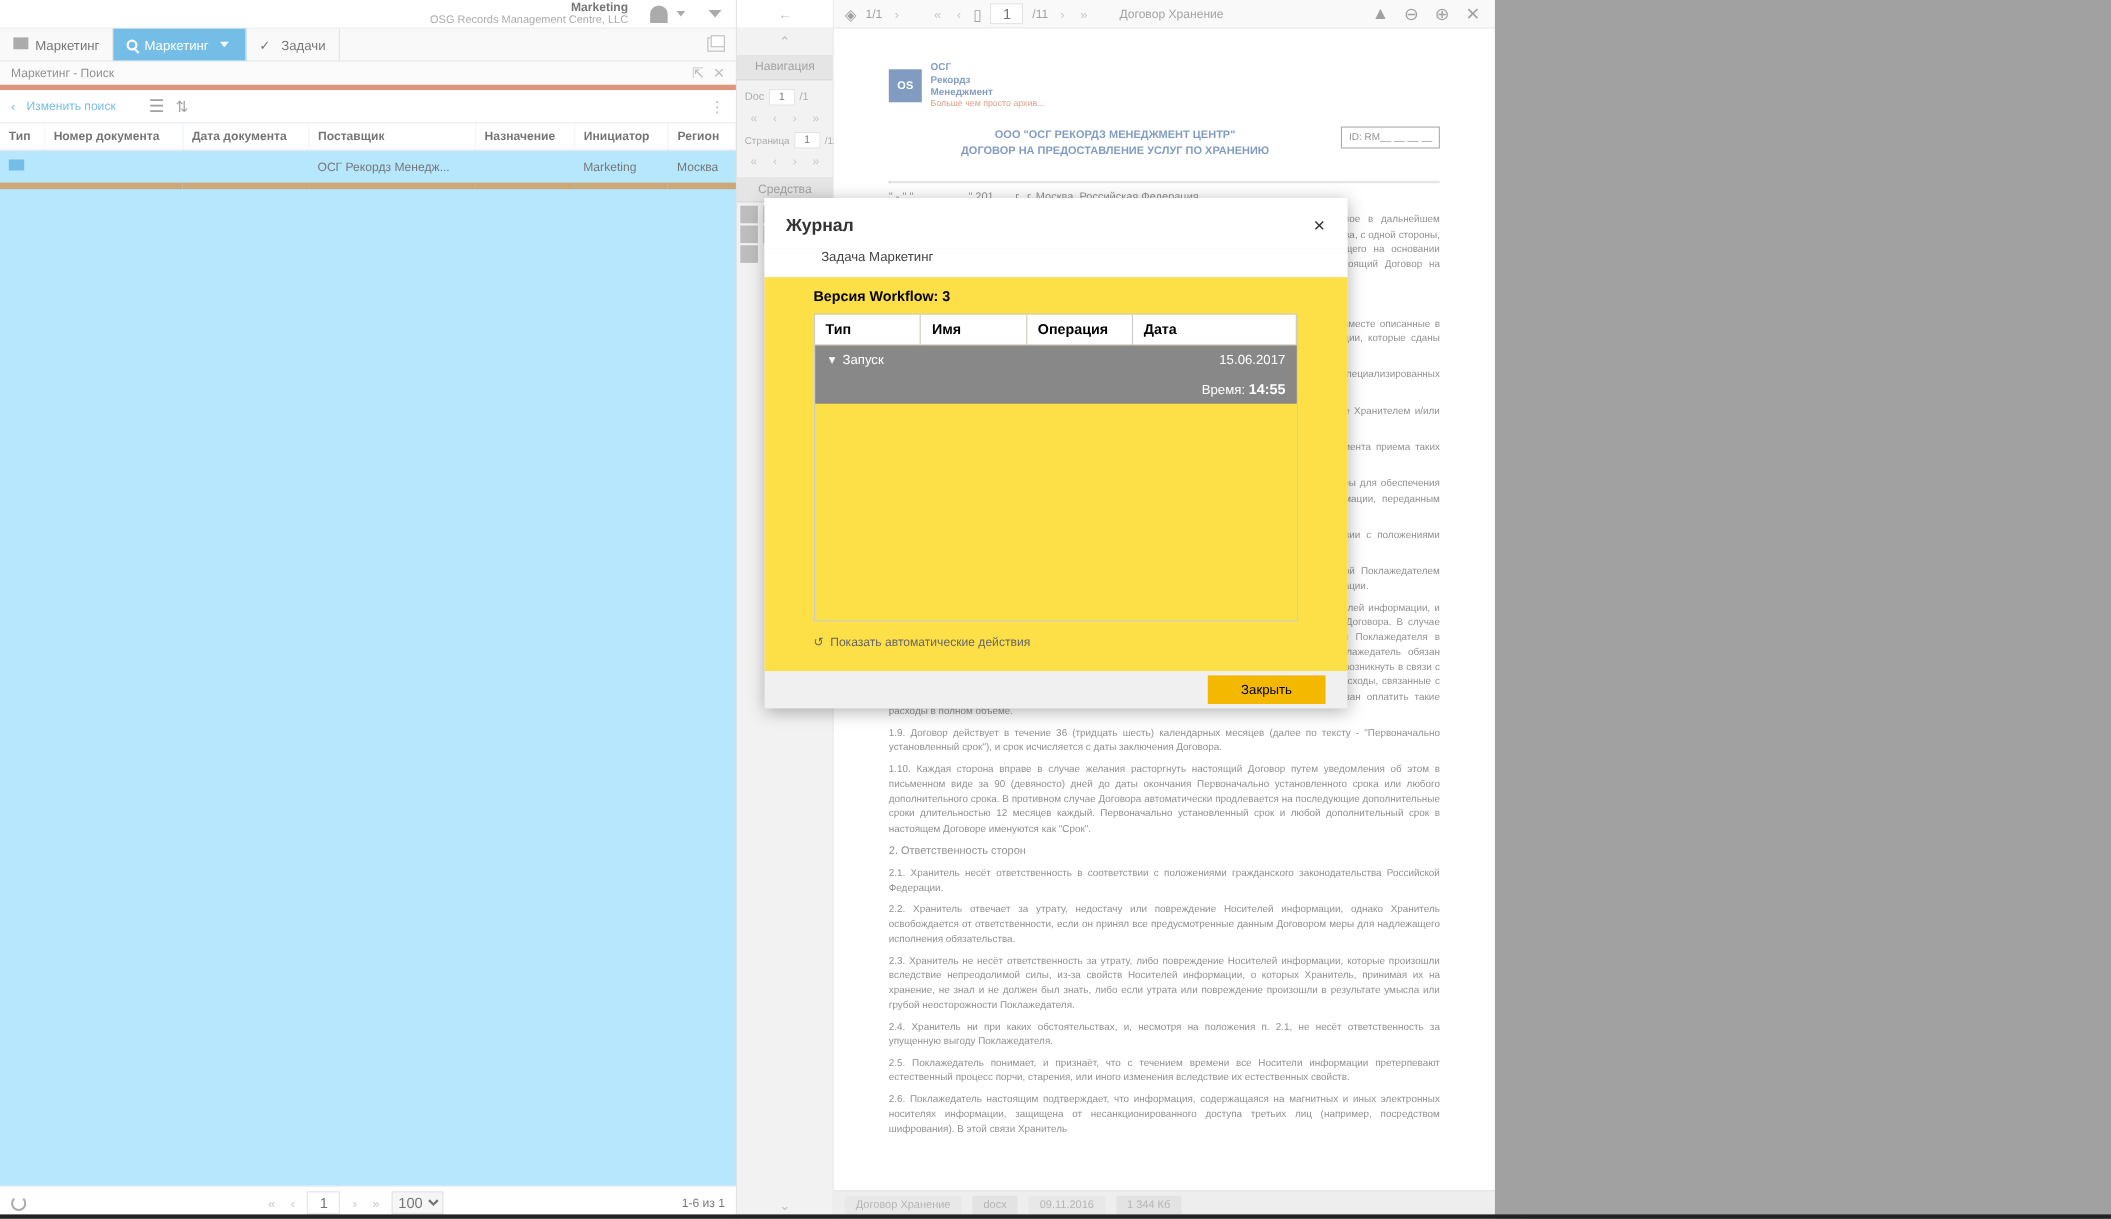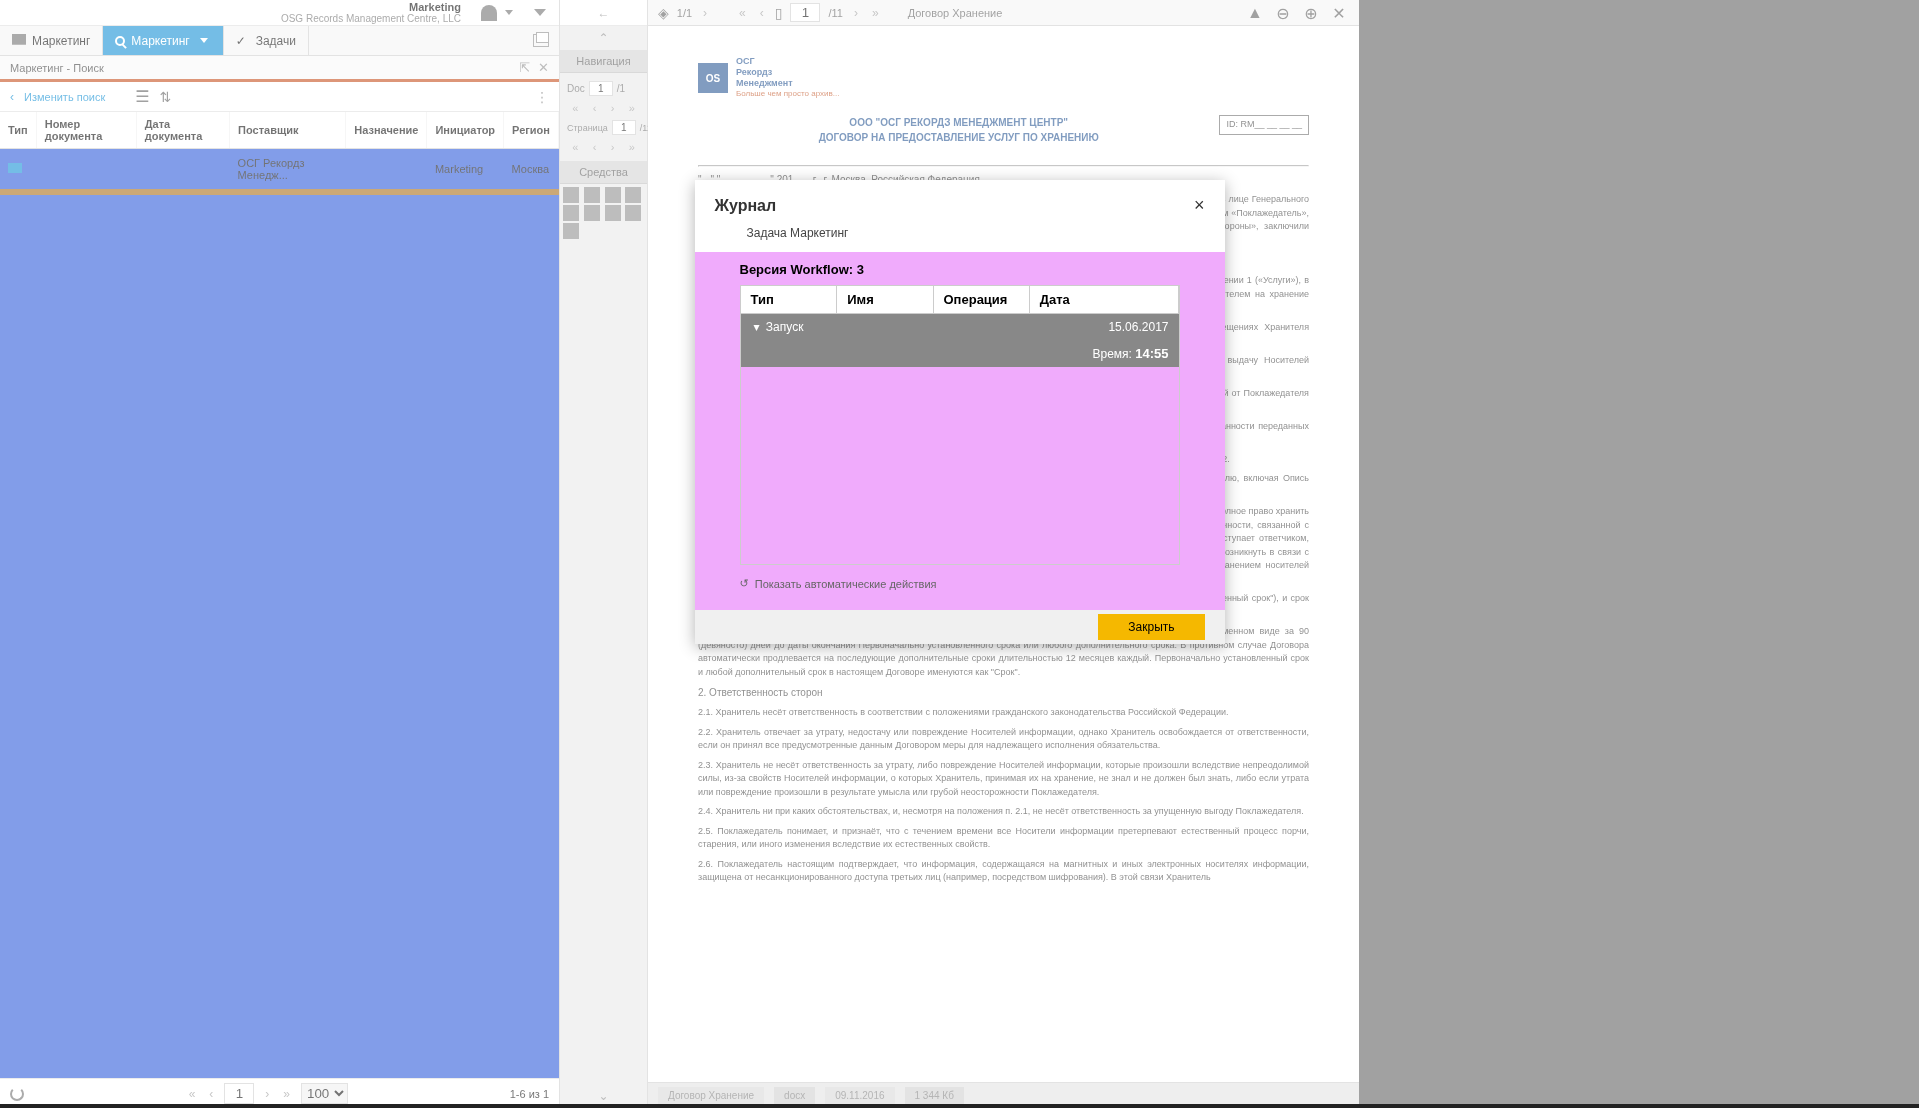--- a/index.html
+++ b/index.html
@@ -1,20 +1,20 @@
 <!DOCTYPE html>
 <html><head>
 <meta charset="utf-8">
 <style>
 * { margin: 0; padding: 0; box-sizing: border-box; }
 body { font-family: Arial, sans-serif; font-size: 12px; background: #f0f0f0; overflow: hidden; width: 1919px; height: 1108px; position: relative; }
 
 
 .main-container { display: flex; width: 100%; height: 100%; }
-.left-pane { width: 560px; background: #1d4ed8; border-right: 1px solid #ccc; display: flex; flex-direction: column; }
+.left-pane { width: 670px; background: #7dd3fc; border-right: 1px solid #ccc; display: flex; flex-direction: column; }
 .middle-pane { width: 88px; background: #e8e8e8; border-right: 1px solid #ccc; display: flex; flex-direction: column; }
 .right-pane { flex: 1; background: #fff; display: flex; flex-direction: column; }
 .far-right-pane { width: 560px; background: #555; }
 
 
 .top-header { height: 26px; background: #fff; border-bottom: 1px solid #ddd; display: flex; align-items: center; justify-content: flex-end; padding: 0 10px; }
 .top-header .title-block { text-align: right; margin-right: 15px; }
 .top-header .title-main { font-weight: bold; font-size: 11px; }
 .top-header .title-sub { font-size: 10px; color: #666; }
 .user-icon { width: 16px; height: 16px; background: #666; border-radius: 50% 50% 0 0; margin: 0 5px; }
@@ -26,21 +26,21 @@
 .tab.active { background: #0288d1; color: #fff; }
 .tab-icon { width: 14px; height: 14px; }
 .tab-icon.mail { background: #666; clip-path: polygon(0 0, 100% 0, 100% 80%, 0 80%); position: relative; }
 .tab-icon.search { border: 2px solid currentColor; border-radius: 50%; width: 10px; height: 10px; position: relative; }
 .tab-icon.search::after { content: ''; position: absolute; width: 2px; height: 6px; background: currentColor; bottom: -5px; right: -2px; transform: rotate(-45deg); }
 .tab-icon.check::before { content: '✓'; font-size: 12px; }
 .spacer { flex: 1; }
 .tab-right-icon { width: 20px; height: 20px; margin: 5px; cursor: pointer; }
 
 
-.search-header { height: 26px; background: #f8f8f8; border-bottom: 3px solid #c2410c; display: flex; align-items: center; padding: 0 10px; justify-content: space-between; }
+.search-header { height: 26px; background: #f8f8f8; border-bottom: 5px solid #c2410c; display: flex; align-items: center; padding: 0 10px; justify-content: space-between; }
 .search-title { font-size: 11px; color: #333; }
 .search-icons { display: flex; gap: 8px; }
 
 
 .toolbar { height: 30px; background: #fff; border-bottom: 1px solid #ddd; display: flex; align-items: center; padding: 0 10px; gap: 10px; }
 .toolbar-link { color: #0288d1; font-size: 11px; cursor: pointer; }
 
 
 .data-table { width: 100%; border-collapse: collapse; }
 .data-table th { text-align: left; padding: 6px 8px; font-size: 11px; font-weight: bold; border-bottom: 1px solid #ccc; border-right: 1px solid #eee; background: #fff; }
@@ -86,21 +86,21 @@
 .right-top-icons { position: absolute; top: 3px; right: 570px; display: flex; gap: 8px; align-items: center; }
 .top-icon { width: 20px; height: 20px; color: #555; cursor: pointer; display: flex; align-items: center; justify-content: center; font-size: 16px; }
 
 
 .overlay { position: fixed; inset: 0; background: rgba(255,255,255,0.45); display: flex; align-items: flex-start; justify-content: center; padding-top: 180px; }
 .modal { width: 530px; background: #f0f0f0; box-shadow: 0 3px 15px rgba(0,0,0,0.3); }
 .modal-header { padding: 15px 20px 10px; display: flex; justify-content: space-between; align-items: center; background: #fff; }
 .modal-title { font-size: 16px; font-weight: bold; color: #333; }
 .modal-close { font-size: 18px; cursor: pointer; color: #333; background: none; border: none; }
 .modal-subtitle { padding: 0 52px 12px; font-size: 12px; color: #444; background: #fff; }
-.modal-body { background: #f0abfc; padding: 10px 45px 20px; }
+.modal-body { background: #fde047; padding: 10px 45px 20px; }
 .modal-version { font-size: 13px; font-weight: bold; margin-bottom: 8px; }
 .modal-table-wrapper { border: 1px solid #ccc; height: 280px; overflow: auto; }
 .modal-table { width: 100%; border-collapse: collapse; }
 .modal-table th { text-align: left; padding: 6px 10px; font-size: 13px; font-weight: bold; border-right: 1px solid #ccc; border-bottom: 1px solid #ccc; background: #fff; }
 .modal-row-header { background: #888; color: #fff; padding: 6px 10px; font-size: 12px; display: flex; justify-content: space-between; }
 .modal-row-time { background: #888; color: #fff; padding: 6px 10px; font-size: 12px; text-align: right; }
 .modal-row-time strong { font-size: 13px; }
 .modal-action-link { padding: 12px 0 0; font-size: 11px; color: #666; display: flex; align-items: center; gap: 6px; cursor: pointer; }
 .modal-footer { padding: 4px 20px; display: flex; justify-content: flex-end; }
 .btn-close { background: #f5b800; border: none; padding: 6px 30px; font-size: 12px; cursor: pointer; }

